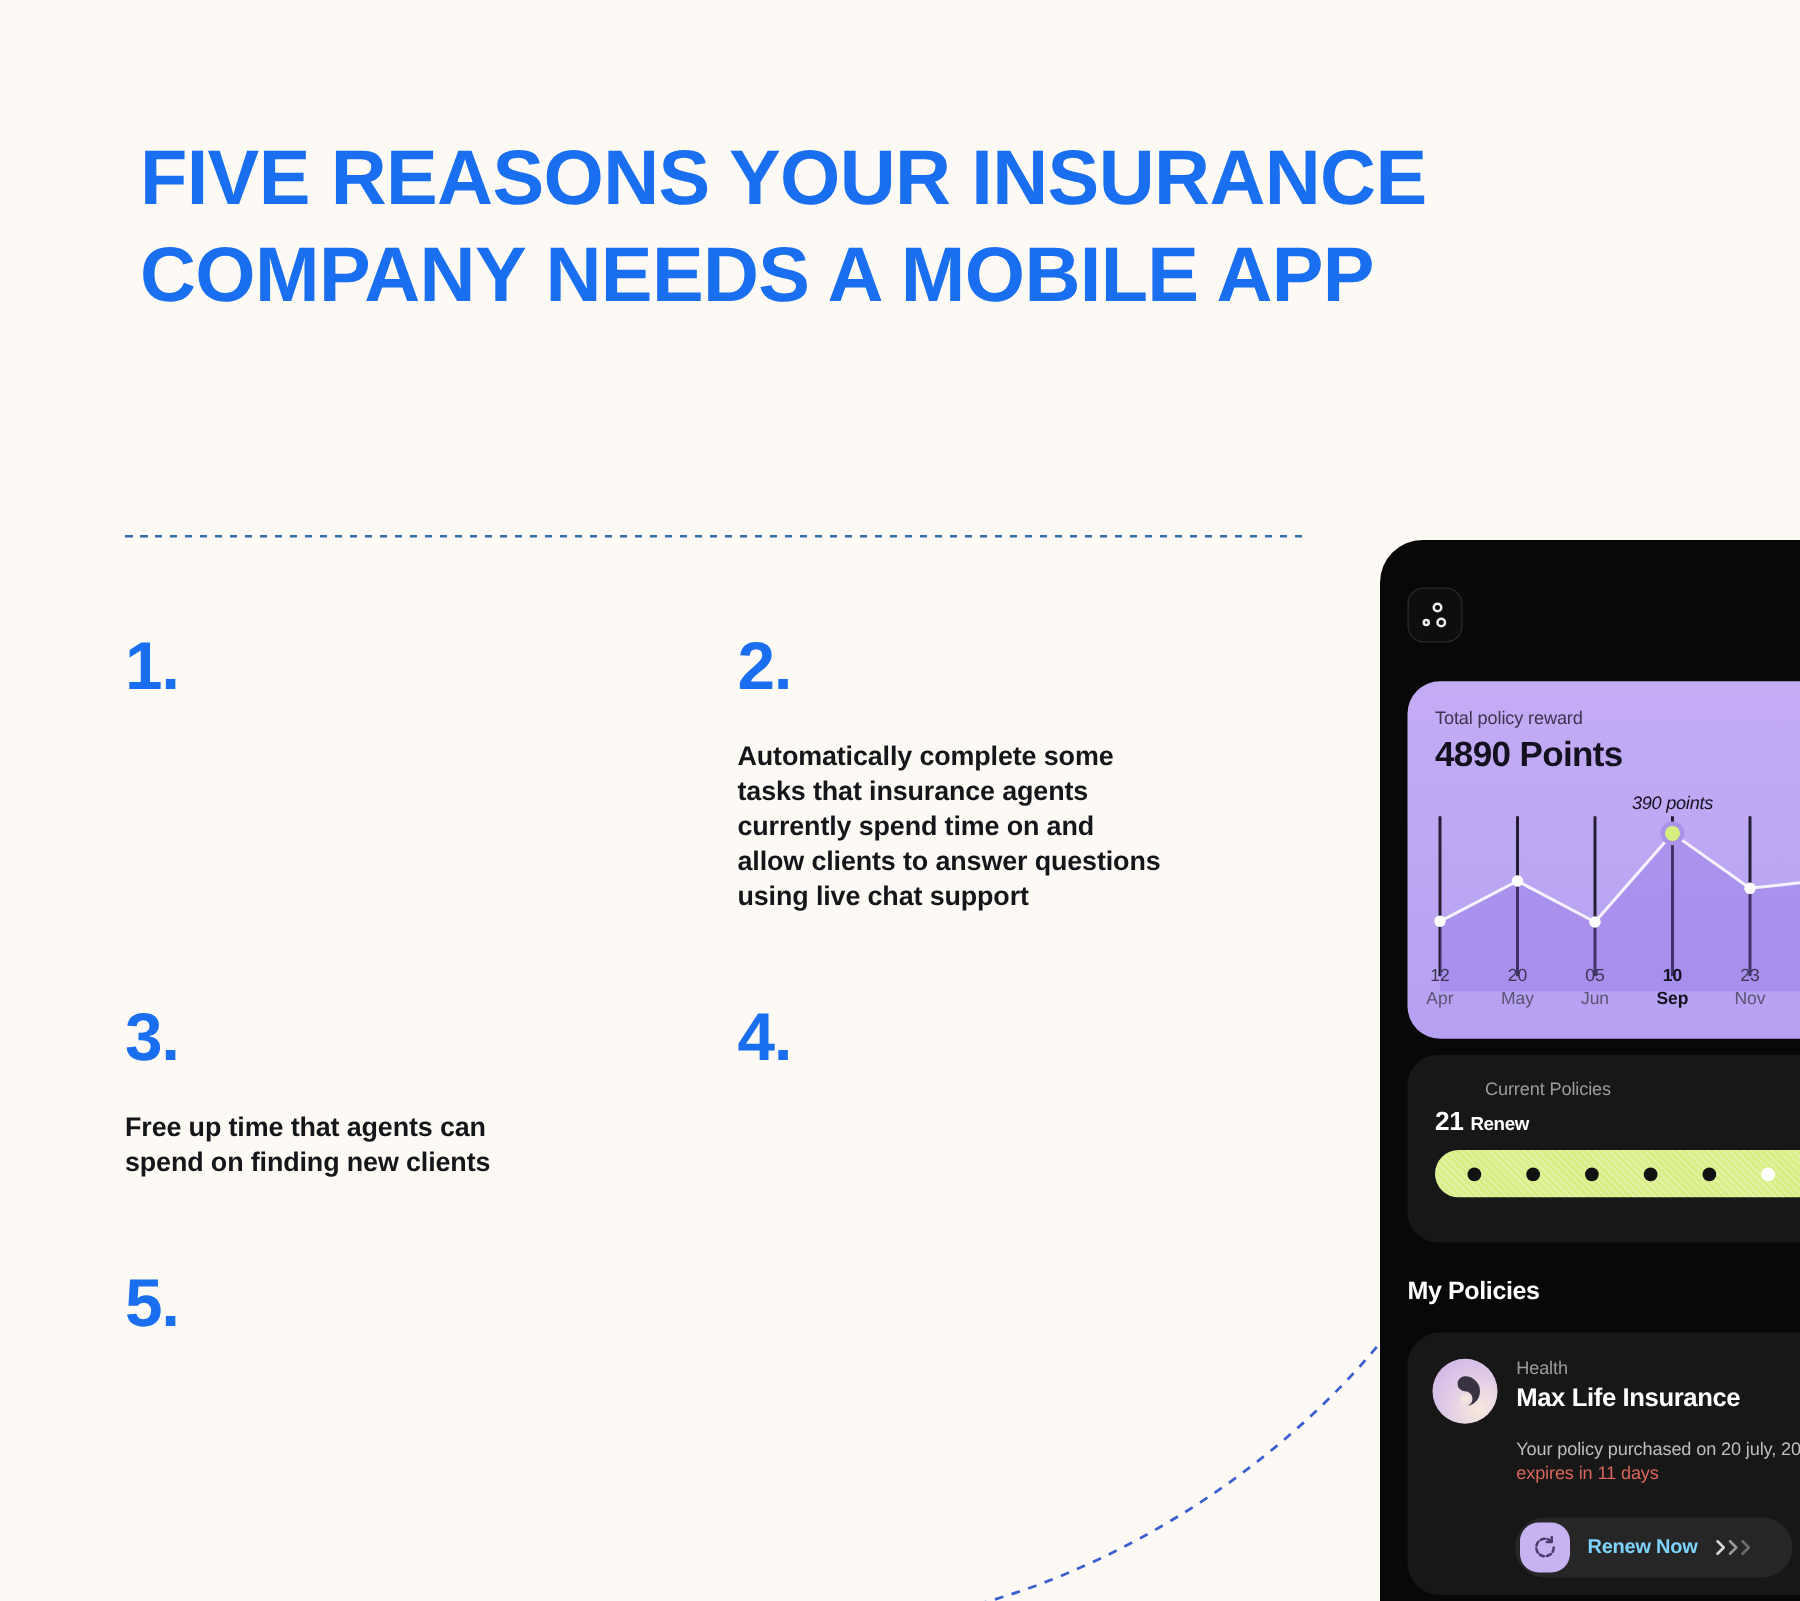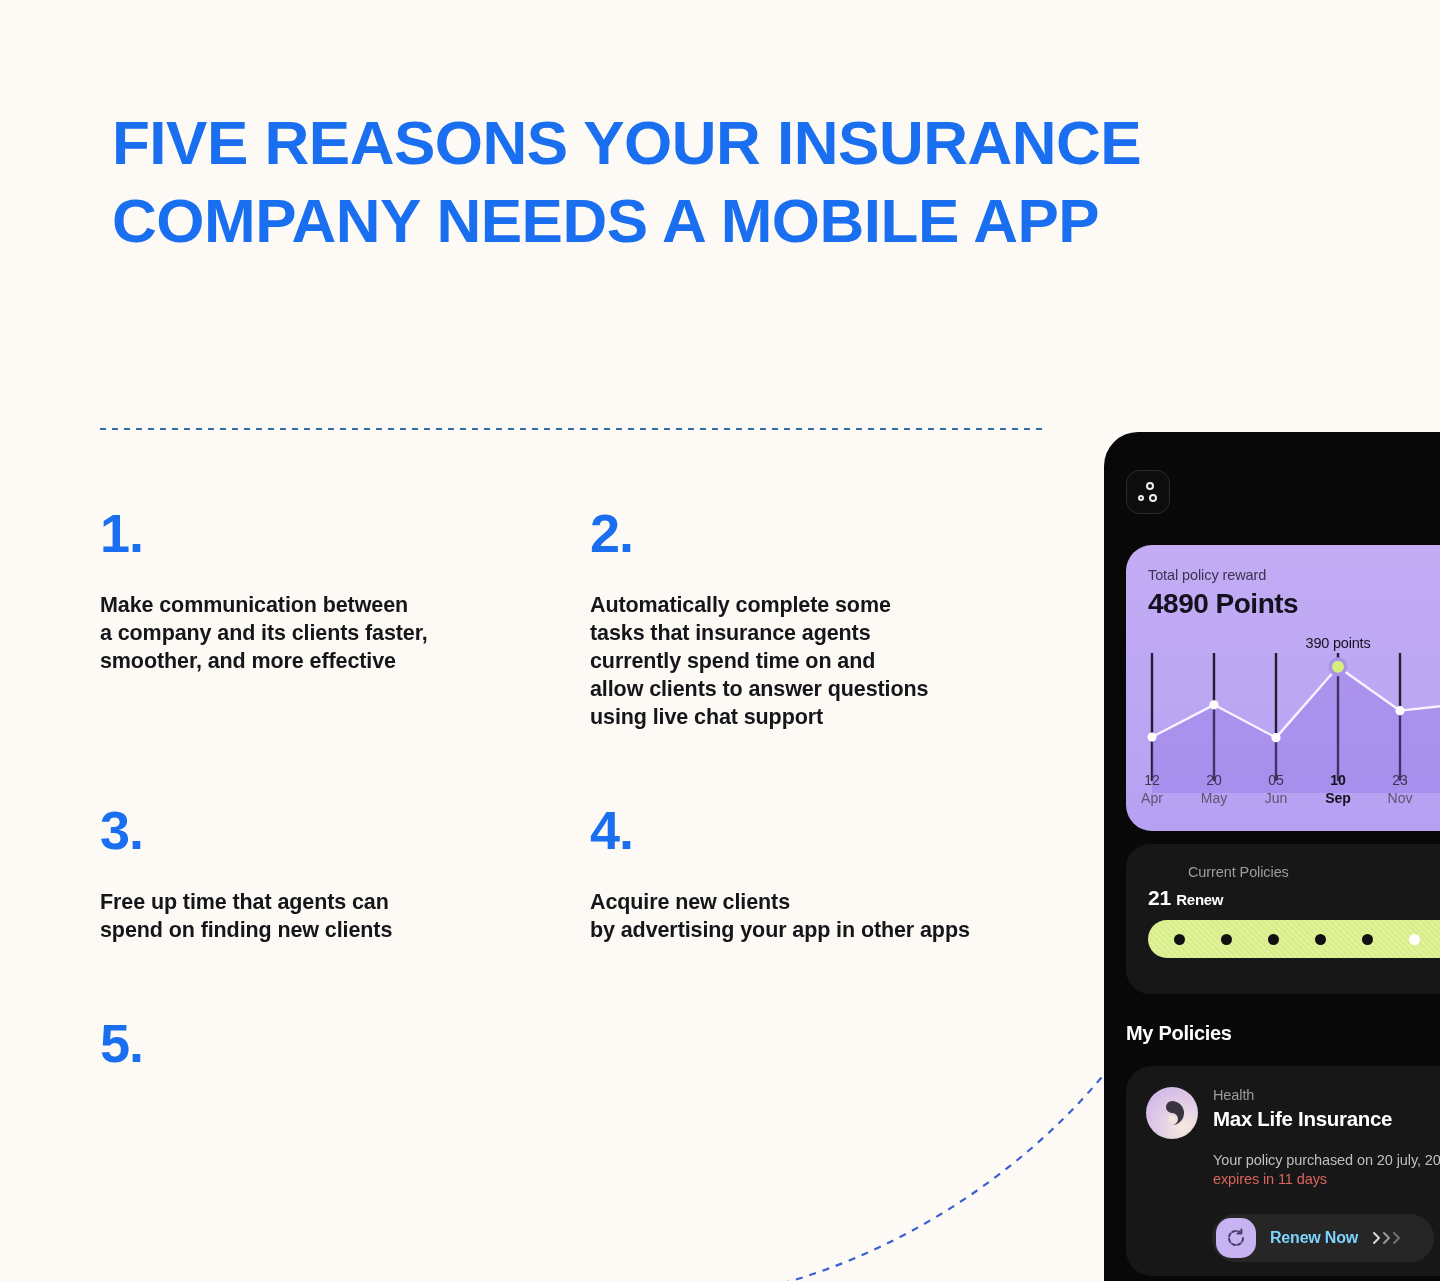--- a/index.html
+++ b/index.html
@@ -102,20 +102,21 @@
   .chart { position:absolute; left:0; right:0; bottom:0; height:190px; }
   .chart svg { display:block; width:100%; height:152px; }
   .chart .badge {
     position:absolute; top:-6px; left:0; width:100%;
     text-align:center; pointer-events:none;
   }
   .badge-text {
     position:absolute; left:180px; top:0;
     font-size:14.5px; font-weight:500; color:#14111F; letter-spacing:-0.2px;
     transform:translateX(-50%);
+    font-style:italic;
   }
   .ticks { position:absolute; bottom:16px; left:0; width:100%; height:44px; }
   .tick { position:absolute; width:60px; text-align:center; transform:translateX(-50%); }
   .tick .d { font-size:14px; color:#3C3550; line-height:18px; }
   .tick .m { font-size:14px; color:#5B5470; line-height:18px; }
   .tick.active .d, .tick.active .m { color:#14111F; font-weight:bold;text-align:center; }
 
   
   .policies-card {
     margin-top:13px;
@@ -182,41 +183,36 @@
 </head>
 <body>
 
 <div class="headline">Five reasons your insurance company needs a mobile app</div>
 
 <div class="divider"></div>
 
 <div class="reasons">
   <div class="reason r1">
     <div class="num">1.</div>
-    <div class="txt">Make communication between
-a company and its clients faster,
-smoother, and more effective</div>
   </div>
   <div class="reason r2">
     <div class="num">2.</div>
     <div class="txt">Automatically complete some
 tasks that insurance agents
 currently spend time on and
 allow clients to answer questions
 using live chat support</div>
   </div>
   <div class="reason r3">
     <div class="num">3.</div>
     <div class="txt">Free up time that agents can
 spend on finding new clients</div>
   </div>
   <div class="reason r4">
     <div class="num">4.</div>
-    <div class="txt">Acquire new clients
-by advertising your app in other apps</div>
   </div>
   <div class="reason r5">
     <div class="num">5.</div>
   </div>
 </div>
 
 <svg class="arc" viewBox="0 0 420 260" fill="none">
   <path d="M 0 258 C 120 250 300 170 418 17" stroke="#3B5FD0" stroke-width="2.2" stroke-dasharray="7 7" fill="none"></path>
 </svg>
 

